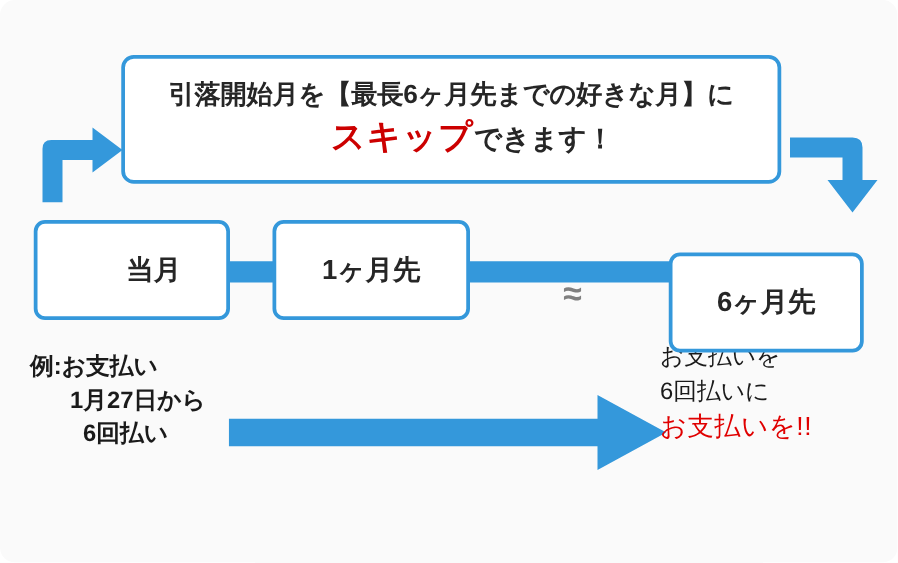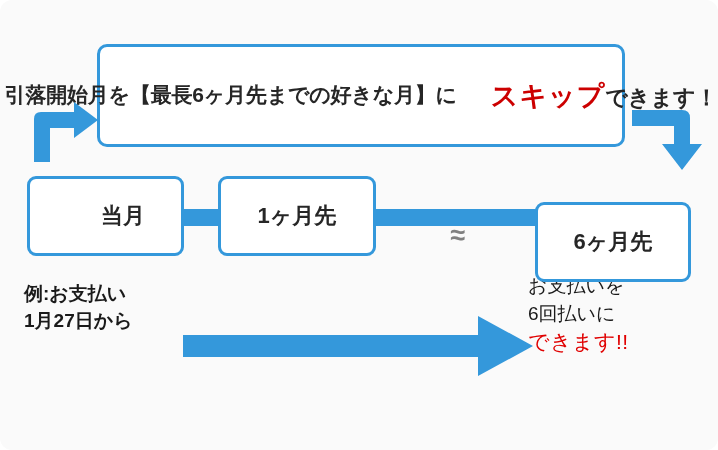--- a/index.html
+++ b/index.html
@@ -27,21 +27,21 @@
     position: absolute;
     left: 97px;
     top: 44px;
     width: 528px;
     height: 103px;
     box-sizing: border-box;
     background: #ffffff;
     border: 3px solid #3498db;
     border-radius: 10px;
     display: flex;
-    flex-direction: row;
+    flex-direction: column;
     align-items: center;
     justify-content: center;
   }
   .callout-line1 {
     font-size: 21px;
     font-weight: bold;
     color: #262626;
     letter-spacing: -0.2px;
     line-height: 1.25;
     white-space: nowrap;
@@ -126,21 +126,21 @@
     left: 18px;
     top: 281px;
     width: 165px;
     text-align: center;
     font-size: 19px;
     font-weight: bold;
     color: #1a1a1a;
     line-height: 1.42;
   }
   .ex-left .l1 { text-align: left; padding-left: 6px; }
-  .ex-left .l2 { text-align: left; padding-left: 6px; }
+  .ex-left .l2 { text-align: left; padding-left: 6px; margin-left: 32px; }
   .ex-left .l3 { text-align: center; }
 
   .big-arrow {
     position: absolute;
     left: 183px;
     top: 316px;
     width: 350px;
     height: 60px;
   }
 
@@ -185,25 +185,26 @@
 
   <div class="month-box box-0">当月</div>
   <div class="month-box box-1">1ヶ月先</div>
   <div class="month-box box-2">6ヶ月先</div>
 
   <div class="approx">≈</div>
 
   <div class="ex-left">
     <div class="l1">例:お支払い</div>
     <div class="l2">1月27日から</div>
+    <div class="l3">6回払い</div>
   </div>
 
   <svg class="big-arrow" viewBox="0 0 350 60">
     <path d="M0 19 L295 19 L295 0 L350 30 L295 60 L295 41 L0 41 Z" fill="#3498db"></path>
   </svg>
 
   <div class="ex-right">
     <div>お支払いを</div>
     <div>6回払いに</div>
-    <div class="skip-red">できます!!</div>
+    <div class="skip-red">お支払いを!!</div>
   </div>
 
 </div>
 
 </body></html>

